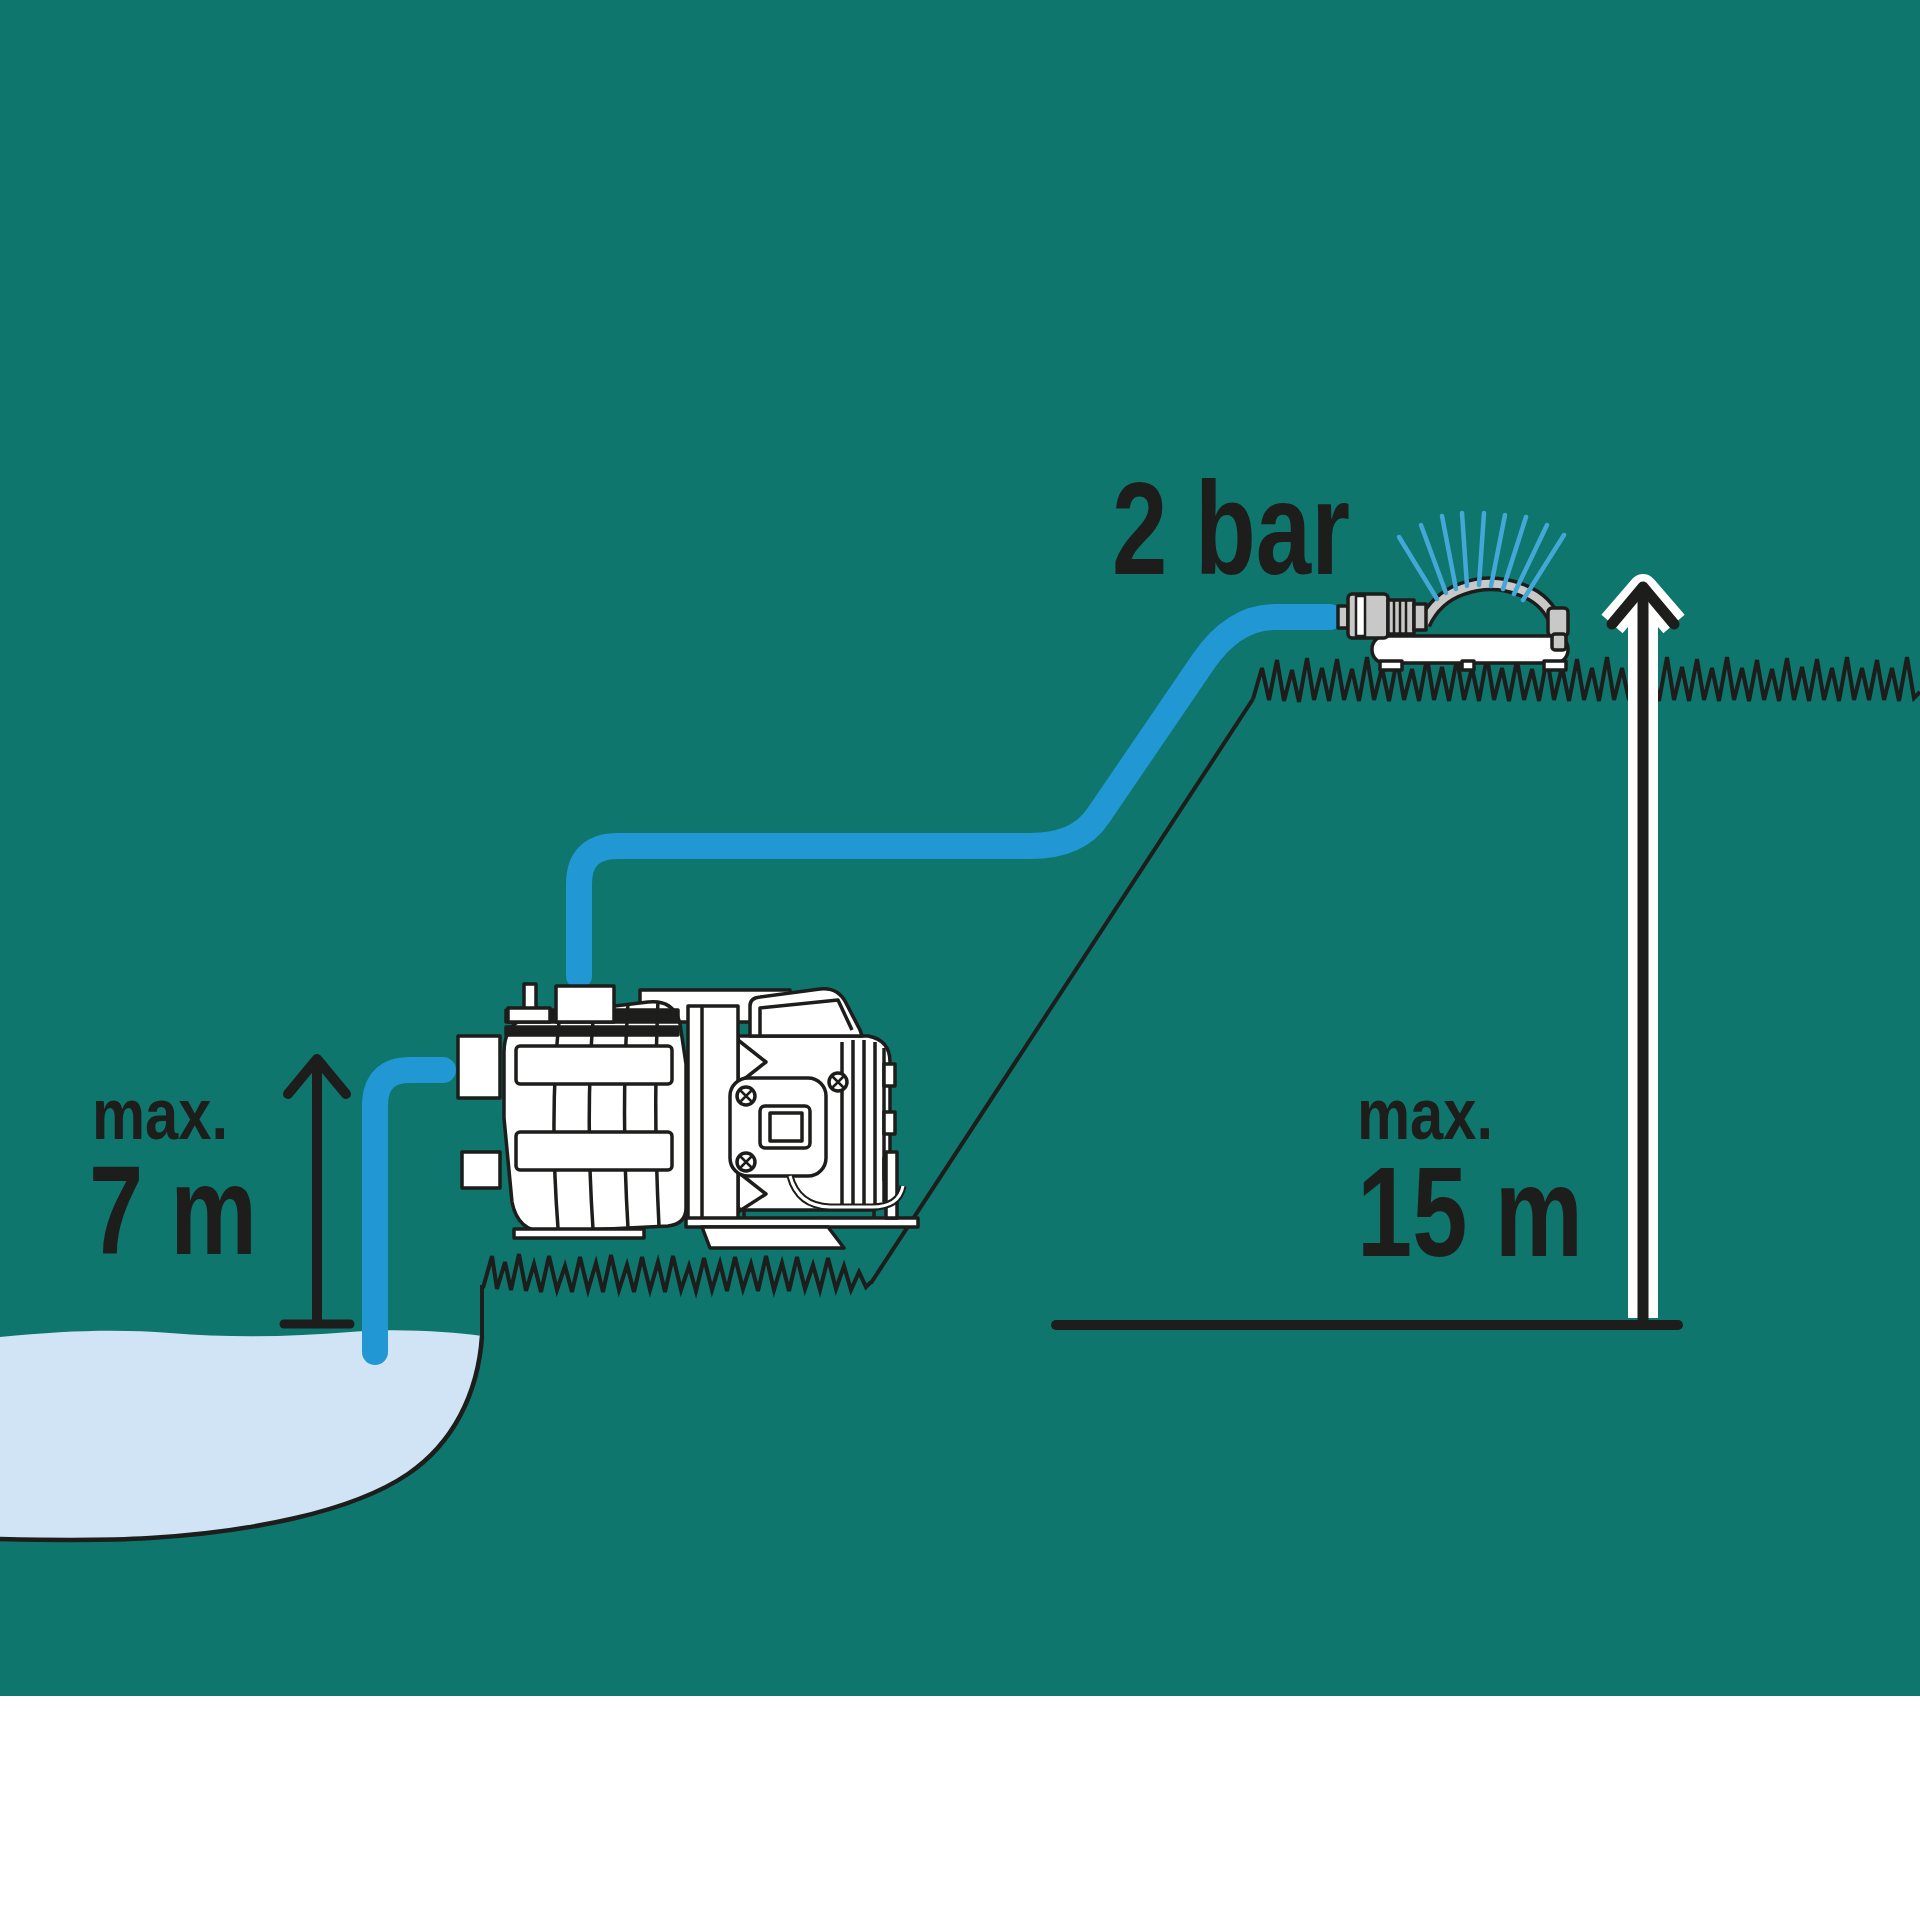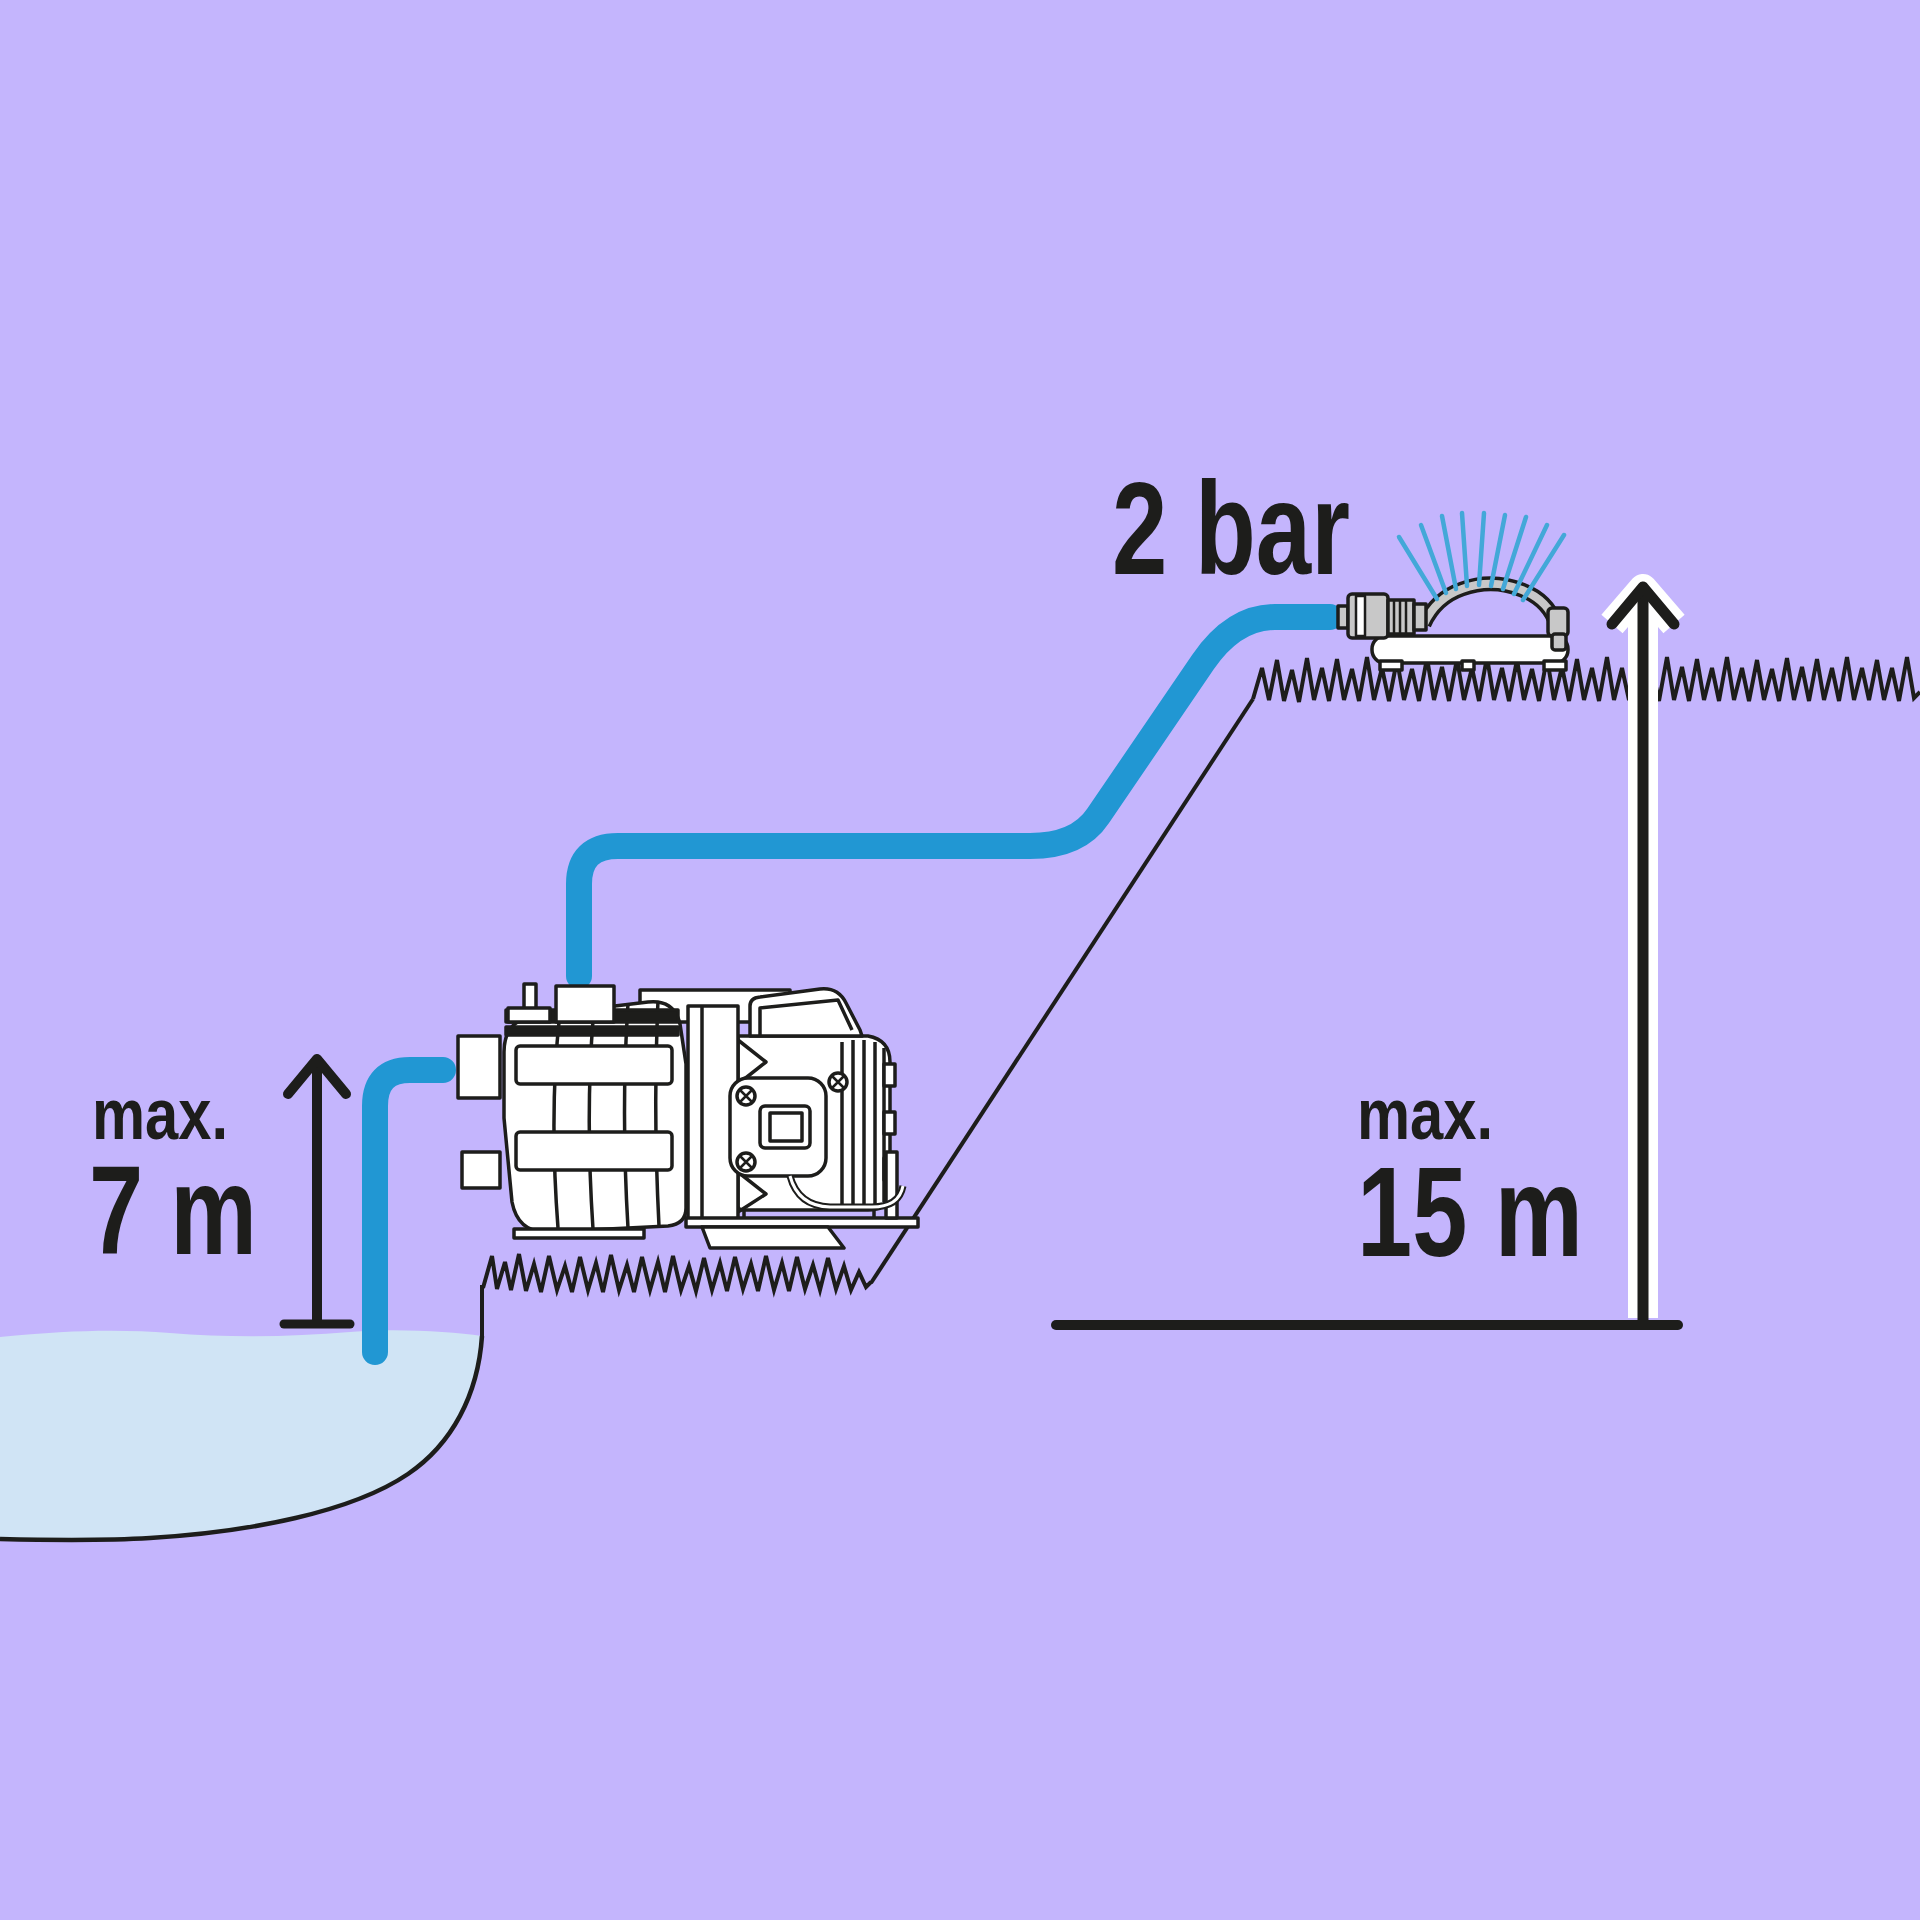--- a/index.html
+++ b/index.html
@@ -1,16 +1,16 @@
 <!DOCTYPE html>
 <html><head>
 <meta charset="utf-8">
 <style>
   html,body{margin:0;padding:0;background:#ffffff;}
-  .stage{position:relative;width:1920px;height:1920px;background:#c4b5fd;overflow:hidden;text-decoration:underline;}
+  .stage{position:relative;width:1920px;height:1696px;background:#0f766e;overflow:hidden;text-decoration:underline;}
   svg{display:block;}
   text{font-family:"Liberation Sans","DejaVu Sans",sans-serif;font-weight:bold;}
 </style>
 </head>
 <body>
 
 <div class="stage">
 <svg viewBox="0 0 1920 1920" width="1920" height="1920">
 
   <g>

